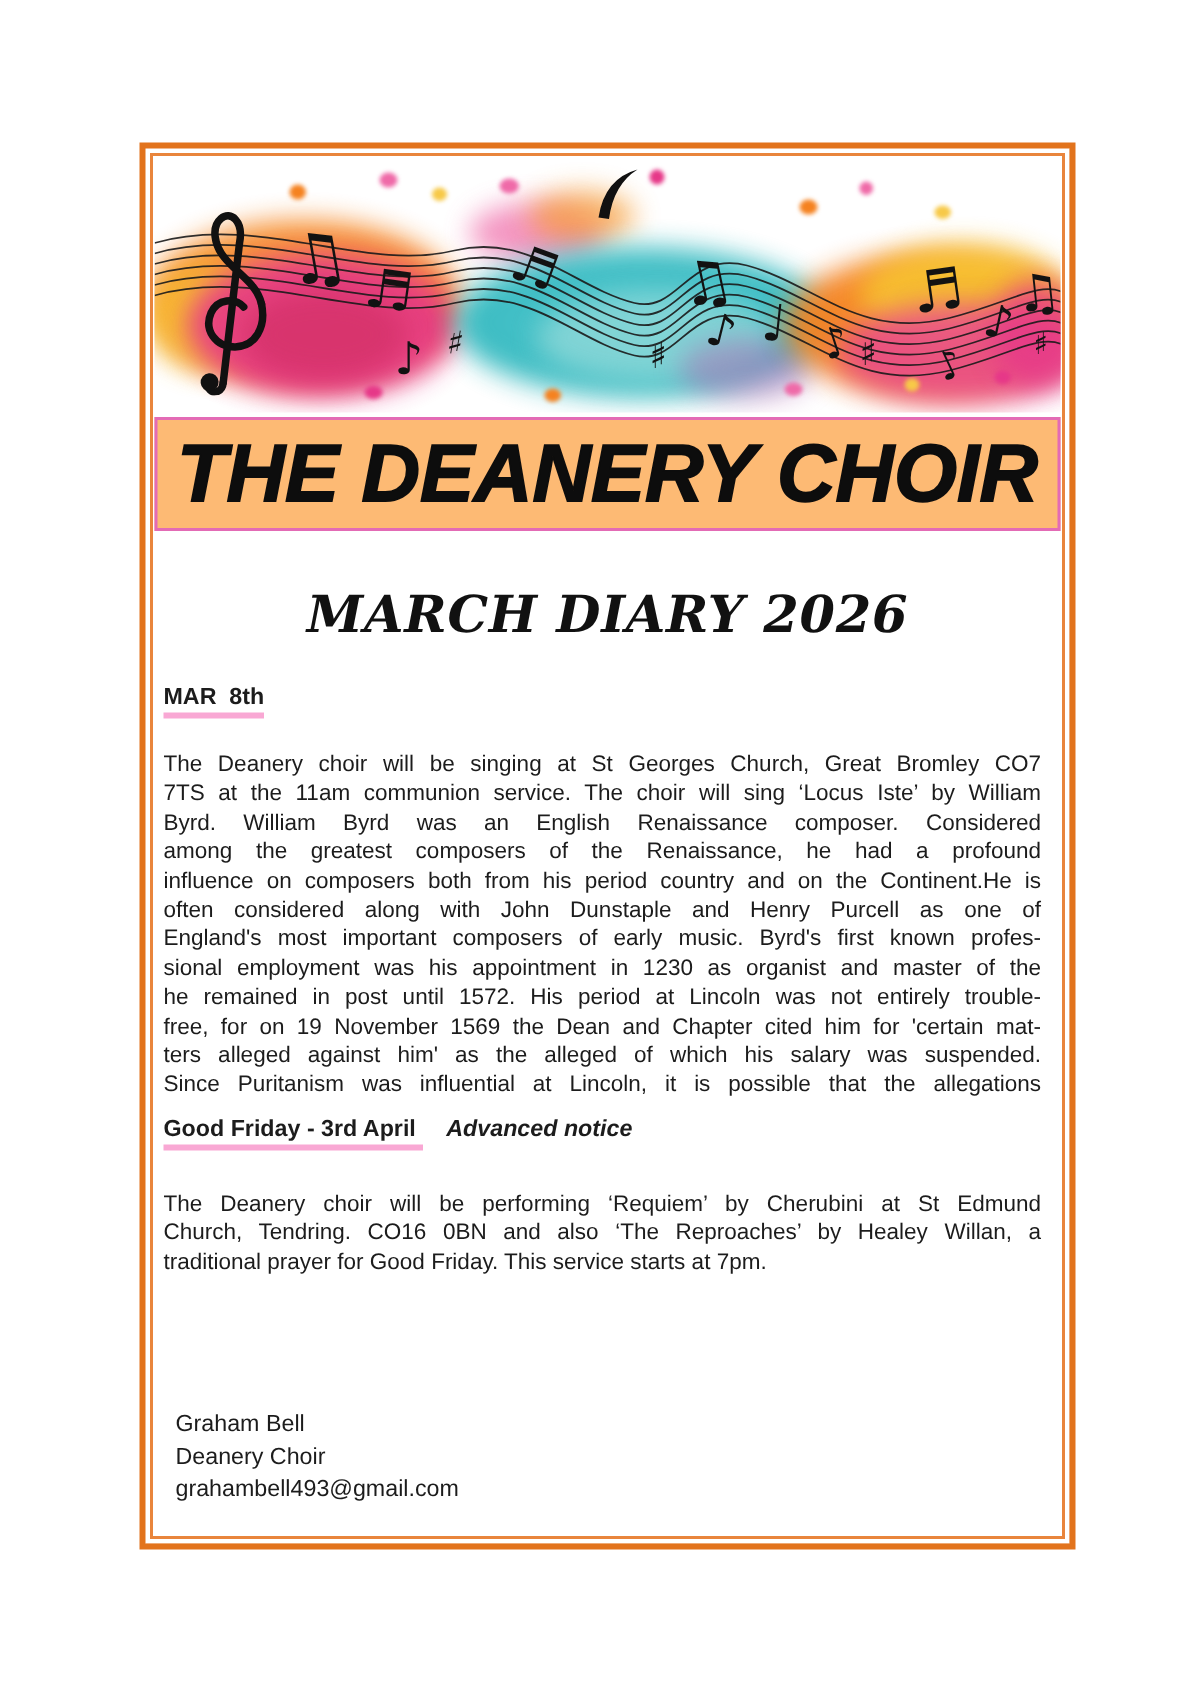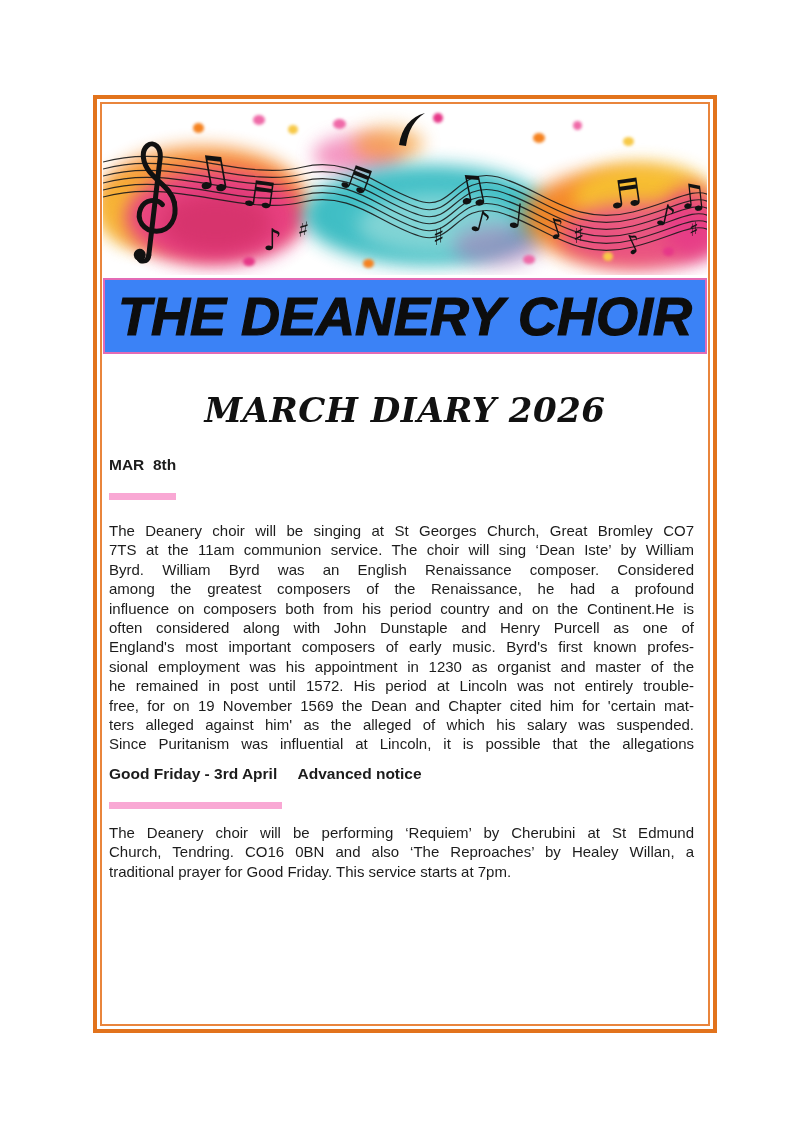--- a/index.html
+++ b/index.html
@@ -16,39 +16,39 @@
   
   .hero{position:relative;width:604px;height:168px;background:#fff;overflow:hidden;margin-top:2px;}
   .blob{position:absolute;border-radius:50%;filter:blur(9px);}
   .dot{position:absolute;border-radius:50%;filter:blur(1.5px);}
   .staff{position:absolute;left:0;top:0;width:604px;height:168px;}
   .clef{position:absolute;left:14px;top:30px;transform:rotate(-5deg);}
   .note{position:absolute;color:#121212;font-family:"DejaVu Sans",sans-serif;line-height:1;user-select:none;}
   .flagcurve{position:absolute;left:292px;top:4px;}
   
   .banner{
-    box-sizing:border-box;height:76px;margin-top:3px;background:#3b82f6;
+    box-sizing:border-box;height:76px;margin-top:3px;background:#fdba74;
     border:2px solid #e36bb5;display:flex;align-items:center;justify-content:center;
   }
   .banner-text{
     font-size:54px;font-weight:bold;font-style:italic;color:#0d0d0d;
     -webkit-text-stroke:1.2px #0d0d0d;letter-spacing:0px;white-space:nowrap;
   }
   
   .diary-title{
     margin-top:36px;text-align:center;font-family:"DejaVu Serif",serif;
     font-weight:bold;font-style:italic;font-size:34px;line-height:40px;color:#111;
     letter-spacing:0.5px;
   }
   
   .section-heading{margin:26px 13px 0 6px;font-size:15.5px;font-weight:bold;}
-  .section-heading .u{white-space:pre;border-bottom:7px solid #f9a8d4;padding-bottom:19px;display:inline-block;}
-  .section-heading .n{margin-left:16px;}
+  .section-heading .u{white-space:pre;border-bottom:4px solid #f9a8d4;padding-bottom:1px;display:inline-block;}
+  .section-heading .n{margin-left:16px;font-style:italic;}
   .para{margin:21px 13px 0 6px;font-size:15px;line-height:19.4px;}
-  .para2{margin-top:14px;}
+  .para2{margin-top:26px;}
   .gf-heading{margin-top:11px;}
   .tline{text-align:justify;text-align-last:justify;}
   .tline.tlast{text-align:left;text-align-last:left;}
   .tline b{font-weight:normal;}
   
   .signature{margin:88px 13px 0 14px;font-size:15.5px;line-height:21.4px;}
 </style>
 </head>
 <body>
 
@@ -130,21 +130,21 @@
     <span class="banner-text">THE DEANERY CHOIR</span>
   </div>
 
   <div class="diary-title">MARCH DIARY 2026</div>
 
   <div class="section-heading">
     <span class="u">MAR  8th</span>
   </div>
   <div class="para">
       <div class="tline"><span>The Deanery choir will be singing at </span><b>St Georges Church, Great Bromley CO7</b></div>
-      <div class="tline"><b>7TS</b><span> at the 11am communion service. The choir will sing ‘Dean Iste’ by William</span></div>
+      <div class="tline"><b>7TS</b><span> at the 11am communion service. The choir will sing ‘Locus Iste’ by William</span></div>
       <div class="tline"><span>Byrd. </span><b>William Byrd</b><span> was an English Renaissance composer. Considered</span></div>
       <div class="tline"><span>among the greatest composers of the Renaissance, he had a profound</span></div>
       <div class="tline"><span>influence on composers both from his period country and on the Continent.He is</span></div>
       <div class="tline"><span>often considered along with John Dunstaple and Henry Purcell as one of</span></div>
       <div class="tline"><span>England's most important composers of early music. Byrd's first known profes-</span></div>
       <div class="tline"><span>sional employment was his appointment in 1230 as organist and master of the</span></div>
       <div class="tline"><span>he remained in post until 1572. His period at Lincoln was not entirely trouble-</span></div>
       <div class="tline"><span>free, for on 19 November 1569 the Dean and Chapter cited him for 'certain mat-</span></div>
       <div class="tline"><span>ters alleged against him' as the alleged of which his salary was suspended.</span></div>
       <div class="tline"><span>Since Puritanism was influential at Lincoln, it is possible that the allegations</span></div>
@@ -152,14 +152,19 @@
 
   <div class="section-heading gf-heading">
     <span class="u">Good Friday - 3rd April </span><span class="n">Advanced notice</span>
   </div>
   <div class="para para2">
       <div class="tline"><span>The Deanery choir will be performing ‘Requiem’ by Cherubini at </span><b>St Edmund</b></div>
       <div class="tline"><b>Church, Tendring. CO16 0BN</b><span> and also ‘The Reproaches’ by Healey Willan, a</span></div>
       <div class="tline tlast"><span>traditional prayer for Good Friday. This service starts at 7pm.</span></div>
     </div>
 
+  <div class="signature">
+    <div>Graham Bell</div>
+    <div>Deanery Choir</div>
+    <div>grahambell493@gmail.com</div>
+  </div>
 
 </div>
 
 </body></html>

